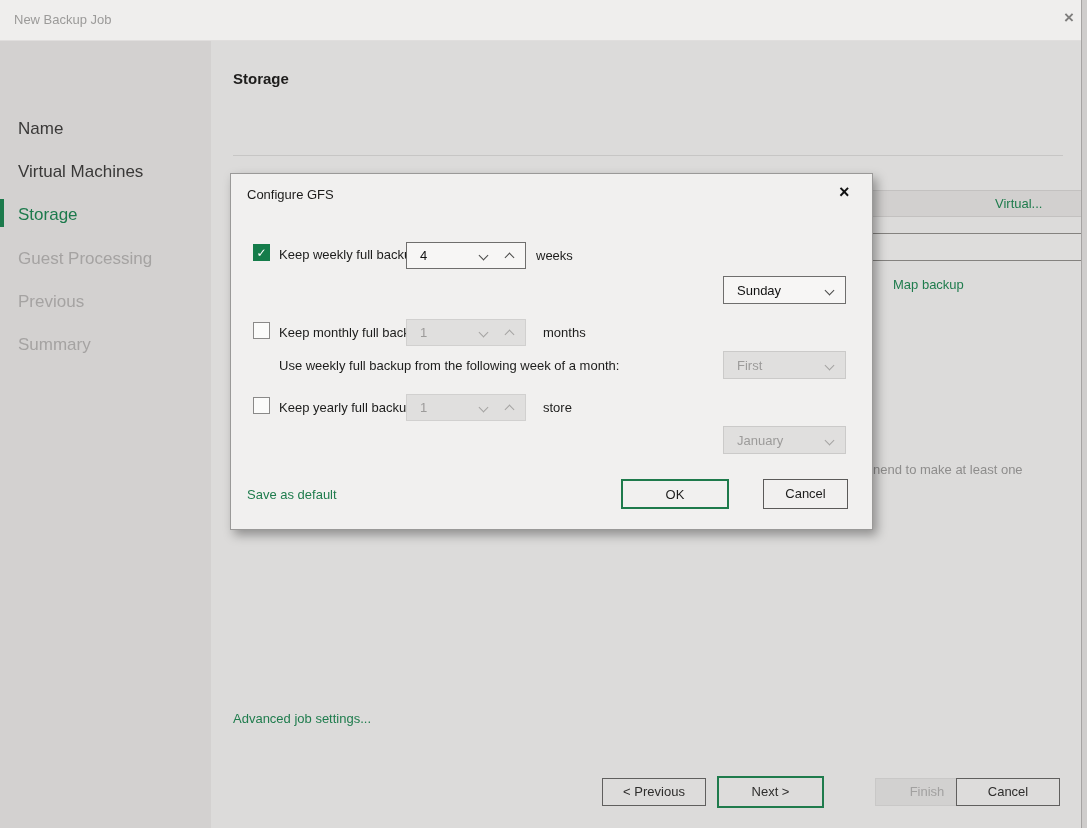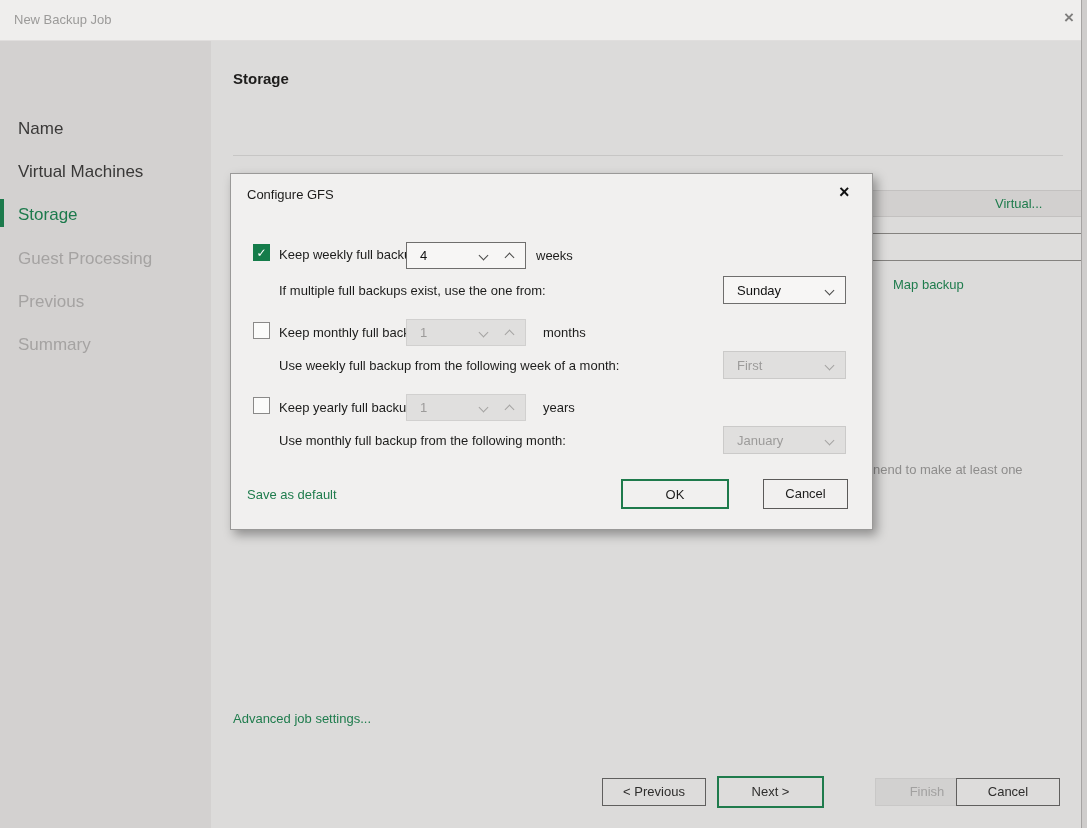--- a/index.html
+++ b/index.html
@@ -141,21 +141,20 @@
       <span>✓</span>
     </div>
     <div class="dlg-label" style="left:48px; top:73px;">Keep weekly full backups for:</div>
     <div class="spin" style="top:68px;">
       <span class="spin-val">4</span>
       <span class="chev down"></span>
       <span class="chev up"></span>
     </div>
     <div class="dlg-label" style="left:305px; top:74px;">weeks</div>
 
-    <div class="dlg-label" style="left:48px; top:109px;">If multiple full backups exist, use the one from:</div>
     <div class="dd" style="top:102px;">
       <span class="dd-val">Sunday</span>
       <span class="chev down"></span>
     </div>
 
     <div class="cbx" style="left:22px; top:148px;"></div>
     <div class="dlg-label" style="left:48px; top:151px;">Keep monthly full backups for:</div>
     <div class="spin disabled" style="top:145px;">
       <span class="spin-val">1</span>
       <span class="chev down dim"></span>
@@ -169,23 +168,22 @@
       <span class="chev down dim"></span>
     </div>
 
     <div class="cbx" style="left:22px; top:223px;"></div>
     <div class="dlg-label" style="left:48px; top:226px;">Keep yearly full backups for:</div>
     <div class="spin disabled" style="top:220px;">
       <span class="spin-val">1</span>
       <span class="chev down dim"></span>
       <span class="chev up dim"></span>
     </div>
-    <div class="dlg-label" style="left:312px; top:226px;">years</div>
+    <div class="dlg-label" style="left:312px; top:226px;">store</div>
 
-    <div class="dlg-label" style="left:48px; top:259px;">Use monthly full backup from the following month:</div>
     <div class="dd disabled" style="top:252px;">
       <span class="dd-val">January</span>
       <span class="chev down dim"></span>
     </div>
 
     <span class="link save-default">Save as default</span>
     <div class="dlg-btn dlg-ok">OK</div>
     <div class="dlg-btn dlg-cancel">Cancel</div>
   </div>
 

